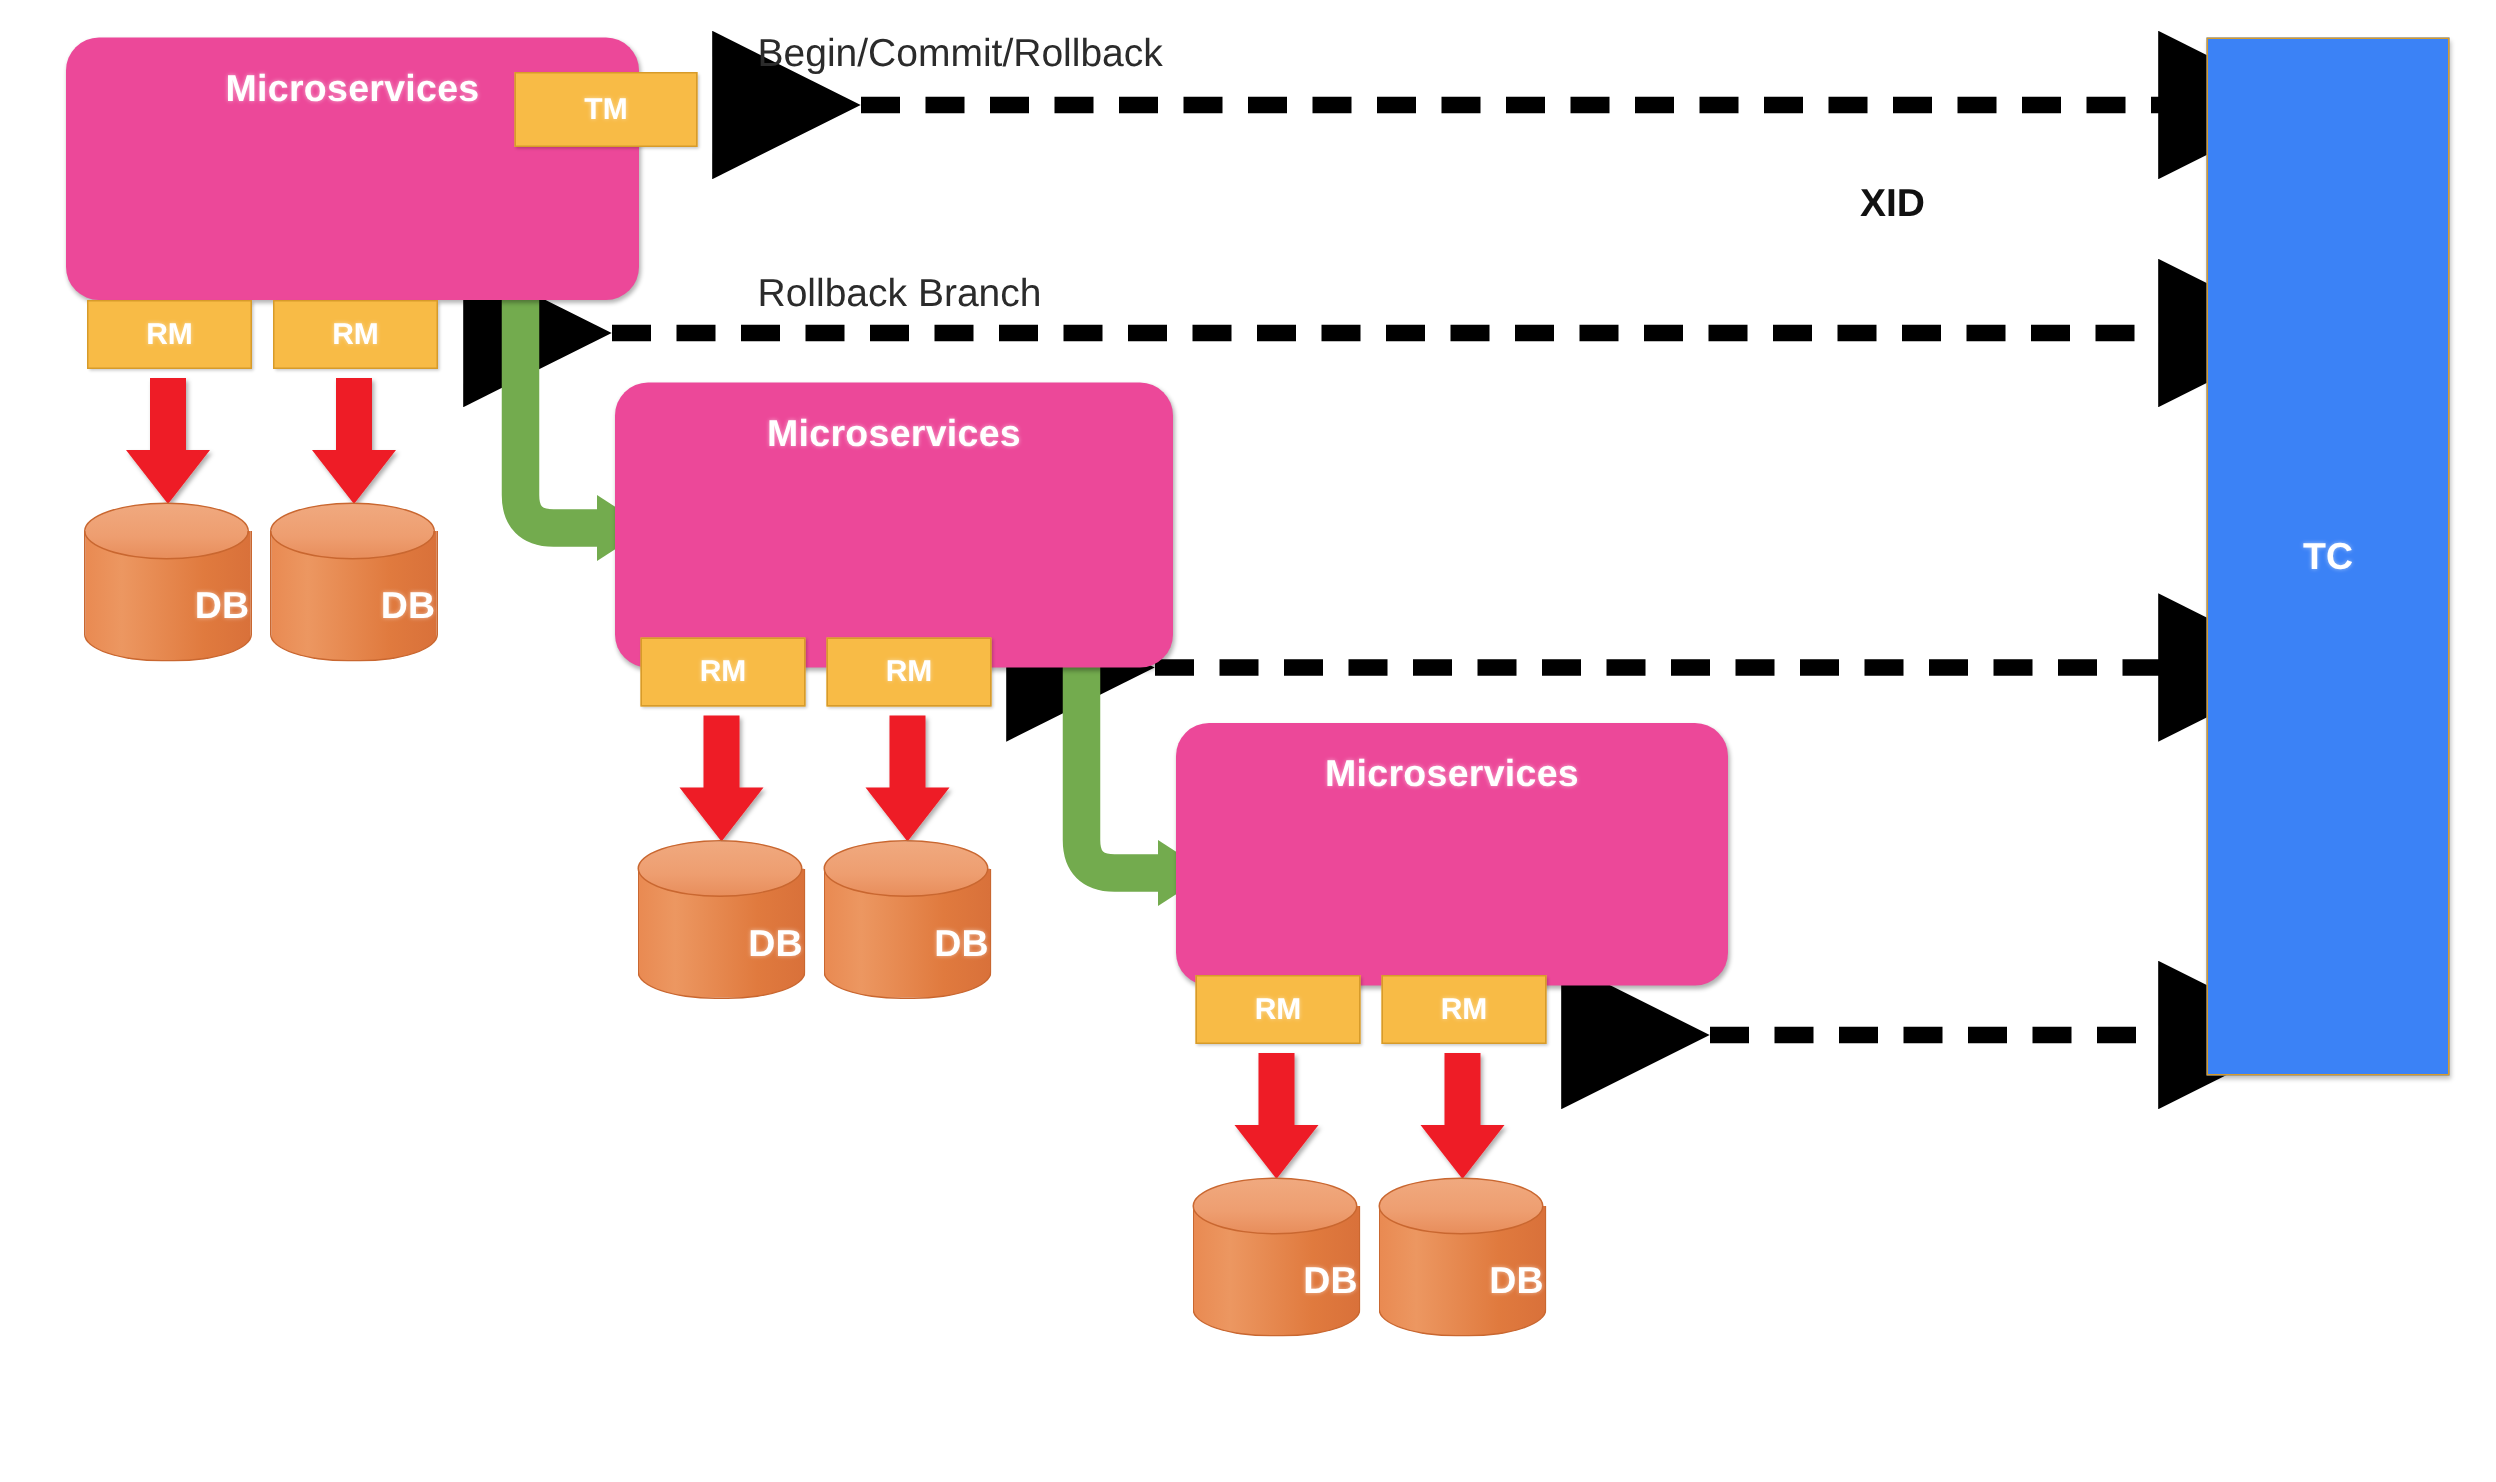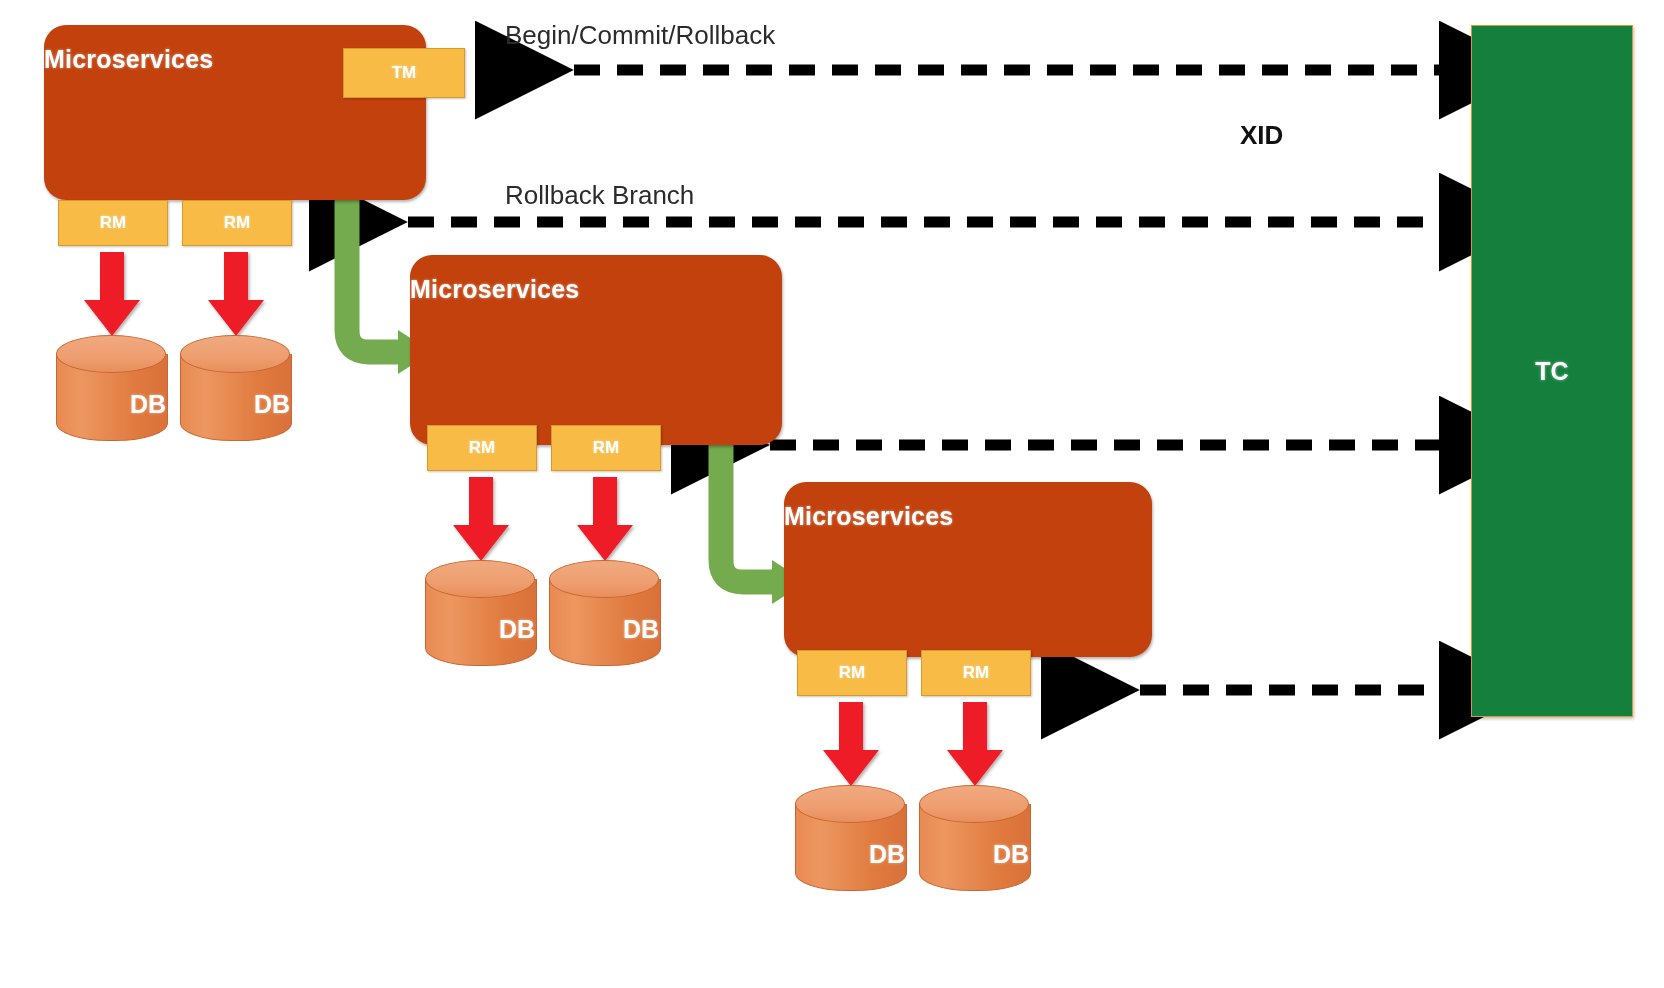--- a/index.html
+++ b/index.html
@@ -8,54 +8,55 @@
     width:1664px;height:988px;
     background:#ffffff;
     font-family:"Liberation Sans", sans-serif;
     overflow:hidden;
   }
   .svg-layer{position:absolute;left:0;top:0;width:1664px;height:988px;}
 
   
   .ms-box{
     position:absolute;
-    background:#c2410c;
+    background:#ec4899;
     border-radius:22px;
     box-shadow:1px 2px 3px rgba(0,0,0,.30);
     color:#ffffff;
     font-weight:bold;
     display:flex;
+    justify-content:center;
     z-index:3;
   }
   .ms-label{
     margin-top:20px;
     font-size:25px;
     letter-spacing:.2px;
     text-shadow:0 0 3px rgba(255,255,255,.55);
     white-space:nowrap;
   }
 
   
   .chip{
     position:absolute;
     background:#F8BB46;
     border:1.5px solid #D79B2A;
     color:#ffffff;
     font-weight:bold;
-    font-size:17px;
+    font-size:20px;
     display:flex;align-items:center;justify-content:center;
     box-shadow:1px 1px 2px rgba(0,0,0,.22);
     text-shadow:0 0 3px rgba(255,255,255,.5);
     z-index:6;
   }
 
   
   .tc-box{
     position:absolute;
-    background:#15803d;
+    background:#3b82f6;
     border:1.5px solid #D79B2A;
     color:#ffffff;
     font-weight:bold;
     font-size:25px;
     display:flex;align-items:center;justify-content:center;
     box-shadow:1px 2px 3px rgba(0,0,0,.25);
     text-shadow:0 0 3px rgba(255,255,255,.5);
     z-index:4;
   }
 

